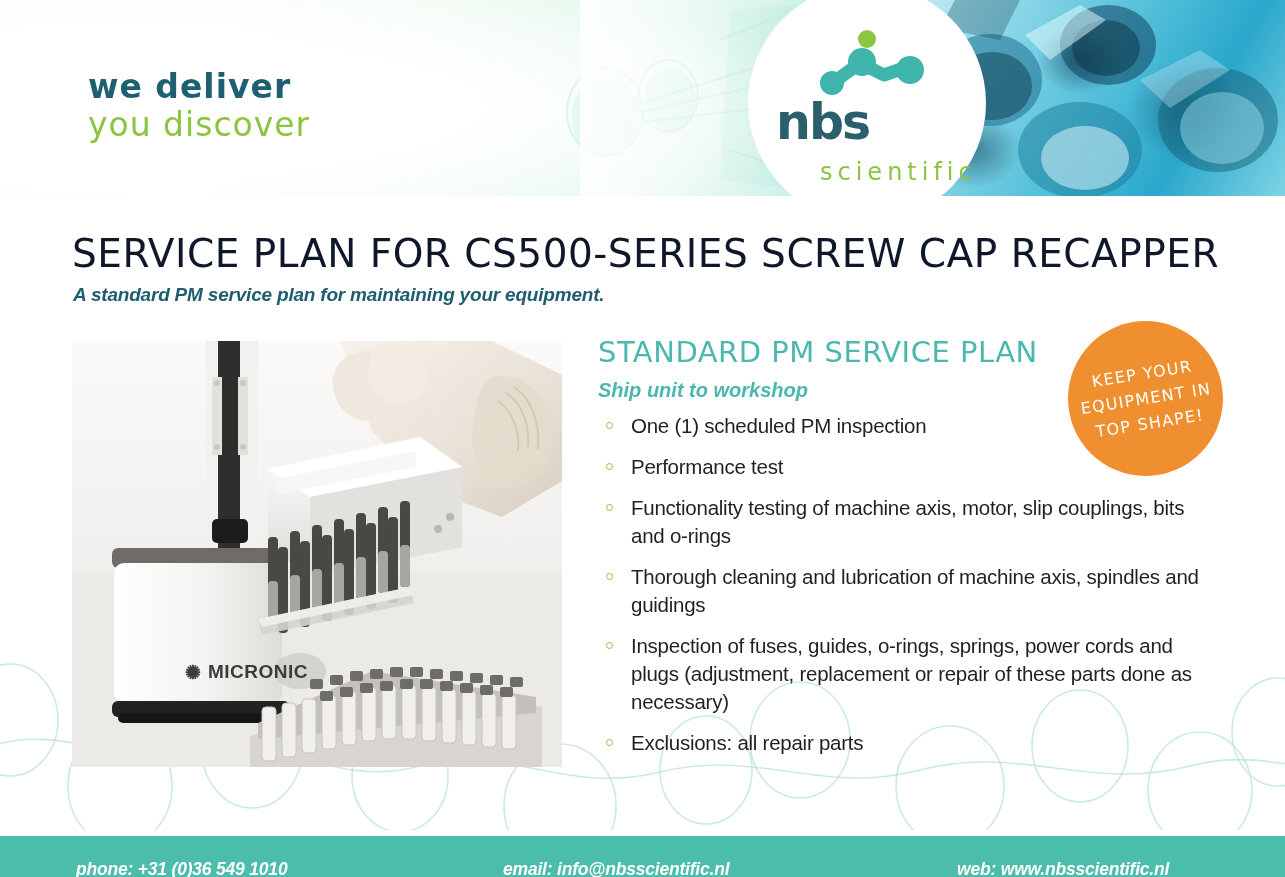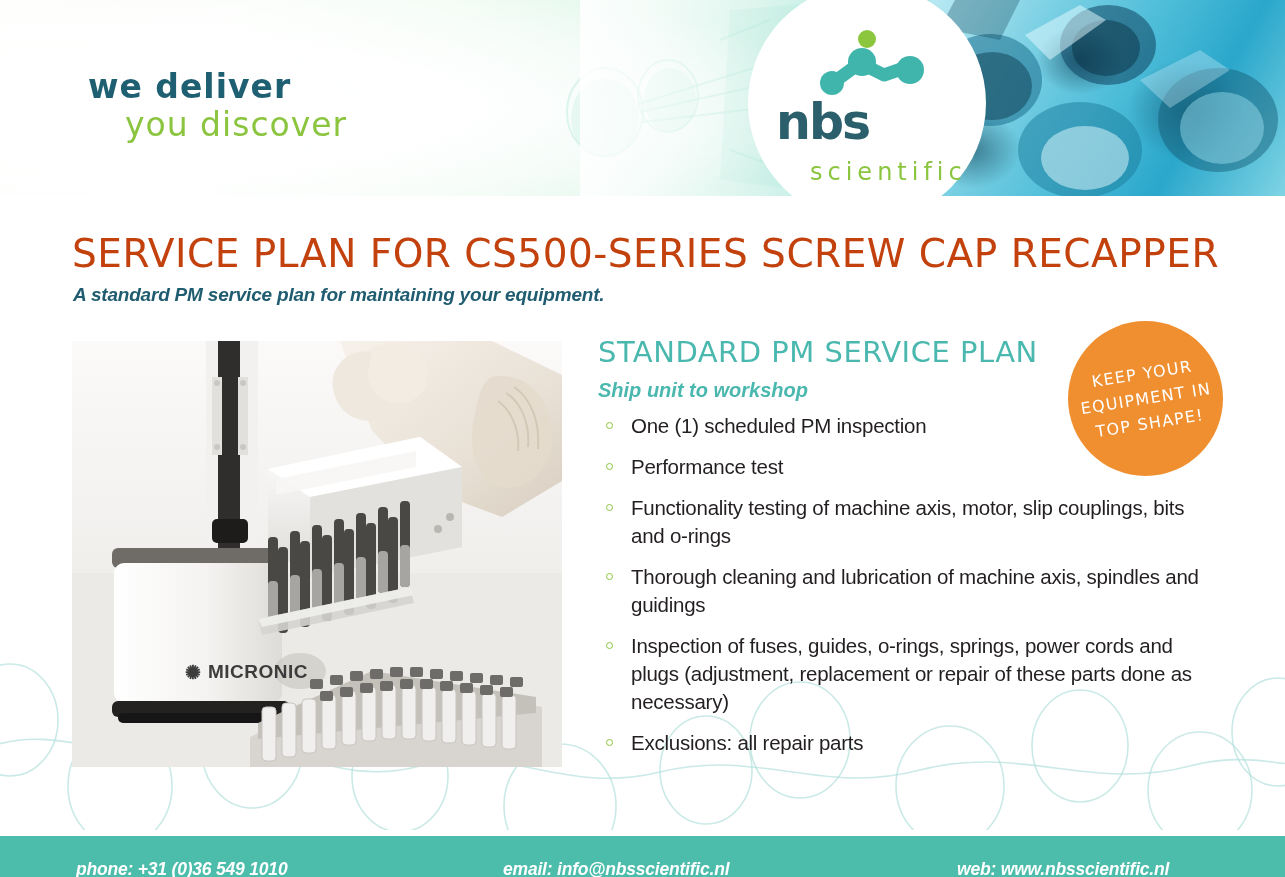--- a/index.html
+++ b/index.html
@@ -41,47 +41,46 @@
 
   
   .tagline{position:absolute;left:88px;top:70px;line-height:1.0;}
   .tagline .l1{
     font-size:33px;letter-spacing:1px;color:#1e5f72;font-weight:700;
     font-family:"DejaVu Sans", sans-serif;
   }
   .tagline .l2{
     font-size:33px;letter-spacing:1px;color:#8bc53f;font-weight:400;margin-top:5px;
     font-family:"DejaVu Sans", sans-serif;
-    margin-left:37px;
   }
 
   
   .logo-disc{
     position:absolute;left:748px;top:-16px;width:238px;height:238px;border-radius:50%;
     background:#ffffff;
     display:flex;flex-direction:column;align-items:center;justify-content:center;
   }
   .logo-inner{position:relative;width:210px;height:160px;margin-top:14px;}
   .logo-mol{position:absolute;left:50px;top:0;}
   .logo-nbs{
     position:absolute;left:14px;top:56px;
     font-family:"DejaVu Sans", sans-serif;
     font-size:49px;line-height:73px;font-weight:700;color:#2b5f6b;letter-spacing:-2px;
   }
   .logo-sci{
-    position:absolute;left:48px;top:128px;
+    position:absolute;left:58px;top:128px;
     font-family:"DejaVu Sans", sans-serif;
     font-size:24px;letter-spacing:5px;color:#8bc53f;font-weight:400;
   }
   .bg-deco{position:absolute;left:0;bottom:0;width:1285px;height:230px;opacity:.85;}
 
   .title{
     position:absolute;left:72px;top:232px;
     font-family:"DejaVu Sans", sans-serif;
-    font-size:39px;line-height:44px;color:#c2410c;letter-spacing:.5px;font-weight:400;
+    font-size:39px;line-height:44px;color:#0f172a;letter-spacing:.5px;font-weight:400;
     white-space:nowrap;
   }
   .subtitle{
     position:absolute;left:73px;top:283px;
     font-family:"Liberation Sans", sans-serif;
     font-size:19px;line-height:24px;color:#1f5c70;font-style:italic;font-weight:700;
     letter-spacing:-.2px;
   }
 
   

